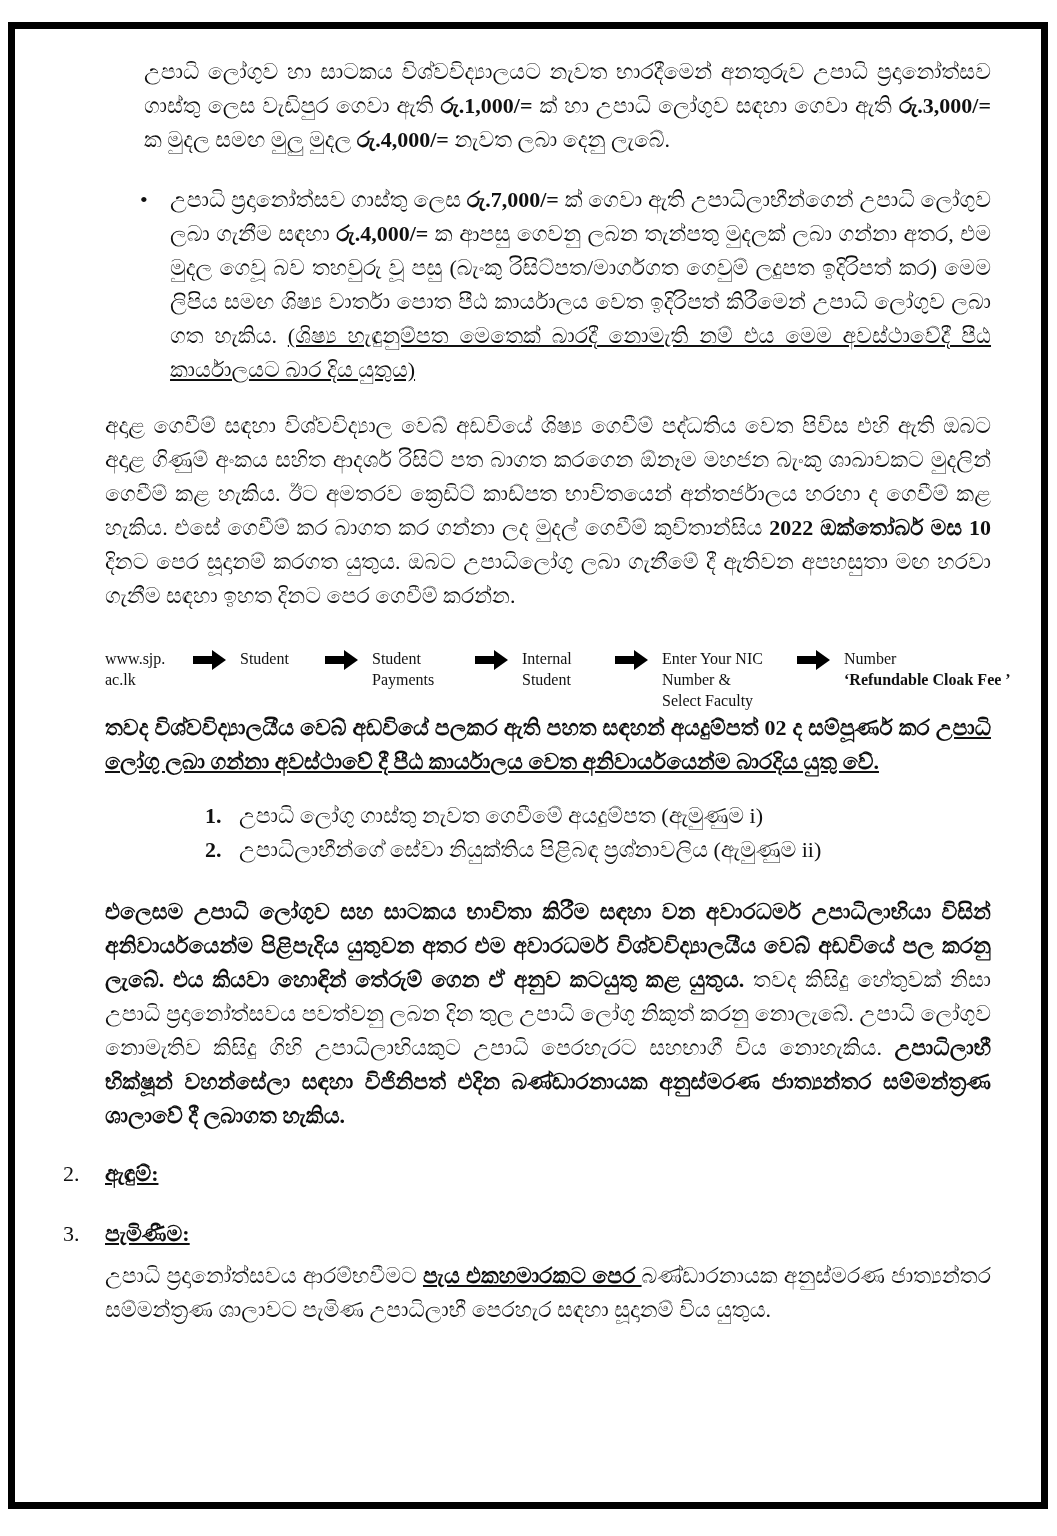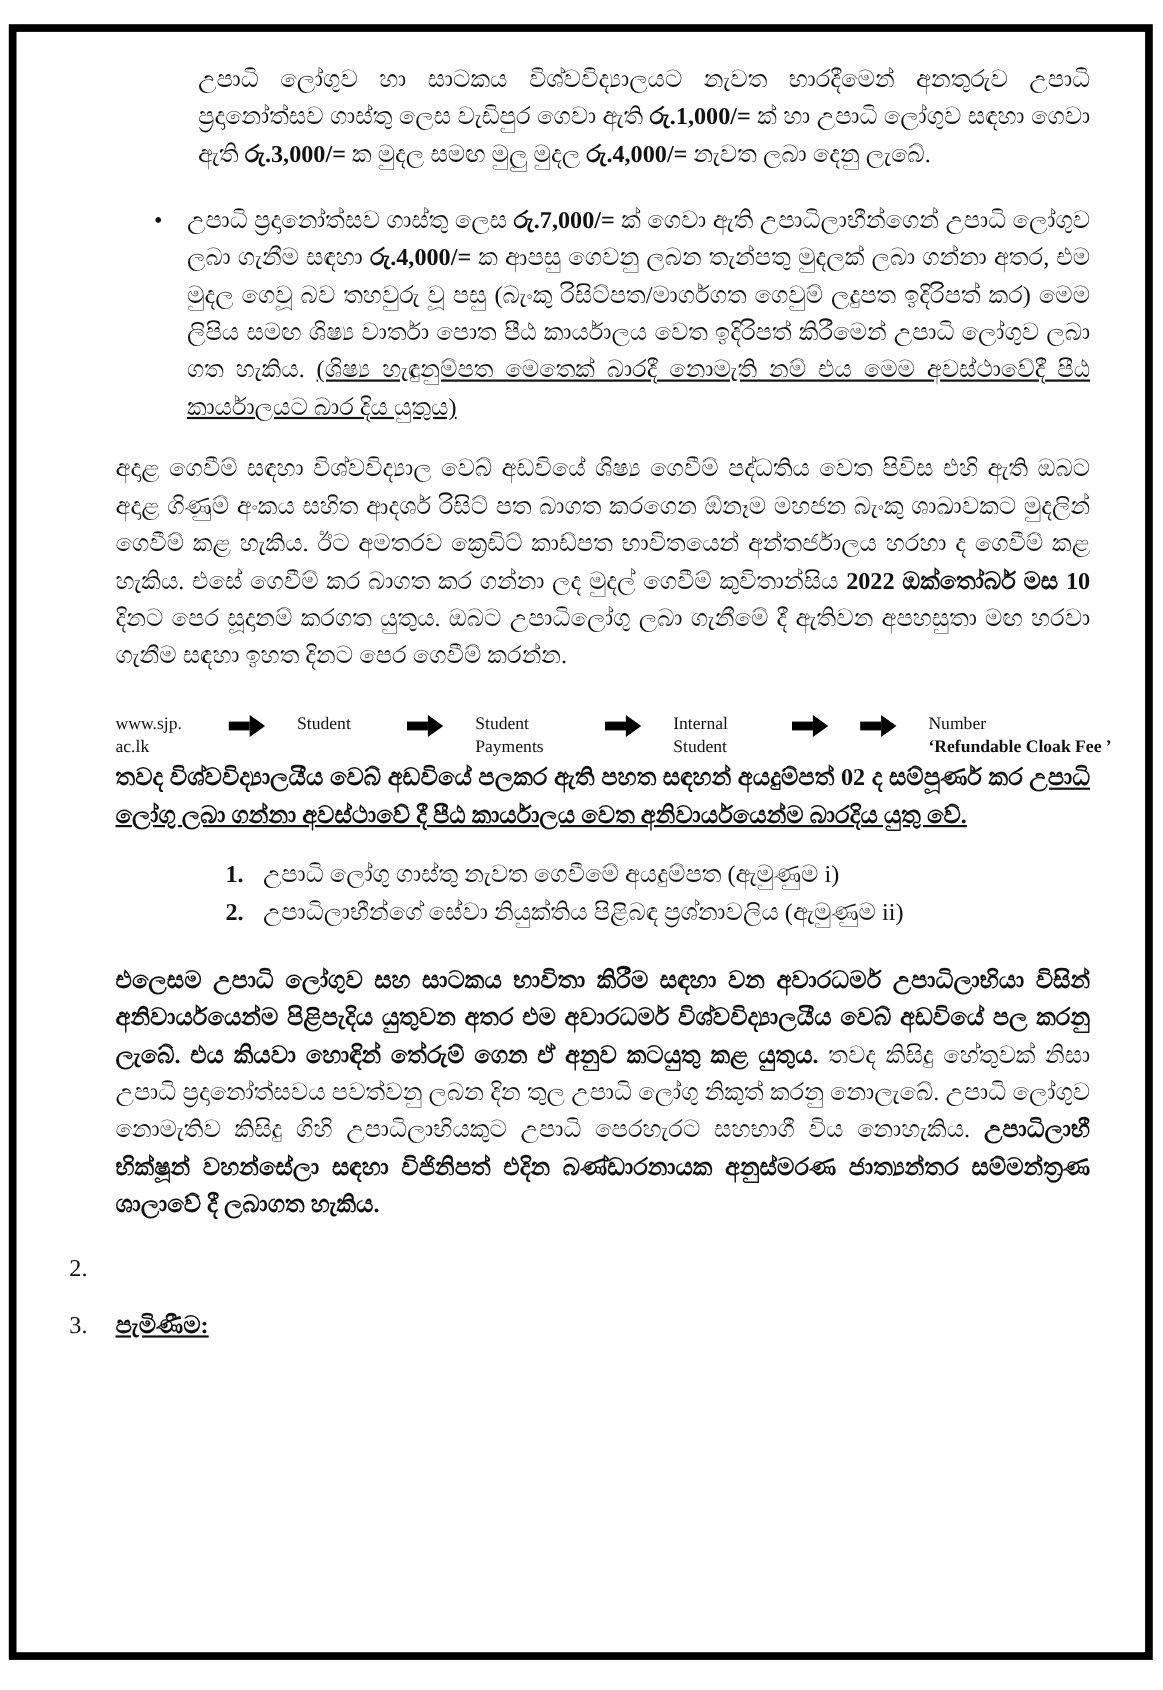--- a/index.html
+++ b/index.html
@@ -8,21 +8,21 @@
     font-family:"Liberation Serif","DejaVu Serif",serif;color:#111;
   }
   .frame{
     position:absolute;left:8px;top:22px;width:1026px;height:1473px;
     border:7px solid #000;background:#fff;box-sizing:content-box;
   }
   .content{padding:26px 50px 0 90px;}
   .para{
     font-size:22px;line-height:34px;margin:0;text-align:justify;
   }
-  .indent{margin-left:75px;}
+  .indent{margin-left:39px;}
   .b{font-weight:bold;}
   .u{text-decoration:underline;}
   .bullet-row{display:flex;margin-top:26px;}
   .bullet-dot{width:30px;flex:0 0 30px;margin-left:35px;font-size:22px;line-height:34px;}
   .bullet-text{flex:1;}
   .p-pay{margin-top:22px;}
   .p-info{margin-top:14px;}
   .flow{
     display:flex;justify-content:space-between;align-items:flex-start;
     margin-top:35px;width:935px;font-size:16px;line-height:21px;
@@ -76,20 +76,25 @@
       <div class="flow-step fs3">
         <span class="fl">Student</span>
         <span class="fl">Payments</span>
       </div>
       <span class="arrow"></span>
       <div class="flow-step fs4">
         <span class="fl">Internal</span>
         <span class="fl">Student</span>
       </div>
       <span class="arrow"></span>
+      <div class="flow-step fs5">
+        <span class="fl">Enter Your NIC</span>
+        <span class="fl">Number &amp;</span>
+        <span class="fl">Select Faculty</span>
+      </div>
       <span class="arrow"></span>
       <div class="flow-step fs6">
         <span class="fl">Number</span>
         <span class="fl b">‘Refundable Cloak Fee ’</span>
       </div>
     </div>
 
     <p class="para p-forms"><span>තවද විශ්වවිද්‍යාලයීය වෙබ් අඩවියේ පලකර ඇති පහත සඳහන් අයදුම්පත් 02 ද සම්පූර්ණ කර </span><span class="u">උපාධි ලෝගු ලබා ගන්නා අවස්ථාවේ දී පීඨ කාර්යාලය වෙත අනිවාර්යයෙන්ම බාරදිය යුතු වේ.</span></p>
 
     <div class="forms-list">
@@ -101,24 +106,26 @@
         <span class="li-num">2.</span>
         <span>උපාධිලාභීන්ගේ සේවා නියුක්තිය පිළිබඳ ප්‍රශ්නාවලිය (ඇමුණුම ii)</span>
       </div>
     </div>
 
     <p class="para p-ethics"><span class="b">එලෙසම උපාධි ලෝගුව සහ සාටකය භාවිතා කිරීම සඳහා වන අවාරධර්ම උපාධිලාභියා විසින් අනිවාර්යයෙන්ම පිළිපැදිය යුතුවන අතර එම අවාරධර්ම විශ්වවිද්‍යාලයීය වෙබ් අඩවියේ පල කරනු ලැබේ. එය කියවා හොඳින් තේරුම් ගෙන ඒ අනුව කටයුතු කළ යුතුය. </span><span>තවද කිසිදු හේතුවක් නිසා උපාධි ප්‍රදානෝත්සවය පවත්වනු ලබන දින තුල උපාධි ලෝගු නිකුත් කරනු නොලැබේ. උපාධි ලෝගුව නොමැතිව කිසිදු ගිහි උපාධිලාභියකුට උපාධි පෙරහැරට සහභාගී විය නොහැකිය. </span><span class="b">උපාධිලාභී භික්ෂූන් වහන්සේලා සඳහා විජිනිපත් එදින බණ්ඩාරනායක අනුස්මරණ ජාත්‍යන්තර සම්මන්ත්‍රණ ශාලාවේ දී ලබාගත හැකිය.</span></p>
 
     <div class="section sec2">
       <span class="sec-num">2.</span>
       <div class="sec-body">
+        <p class="sec-heading"><span class="hu">ඇඳුම්:</span></p>
       </div>
     </div>
 
     <div class="section sec3">
       <span class="sec-num">3.</span>
       <div class="sec-body">
         <p class="sec-heading"><span class="hu">පැමිණීම:</span></p>
+        <p class="para"><span>උපාධි ප්‍රදානෝත්සවය ආරම්භවීමට </span><span class="b u">පැය එකහමාරකට පෙර </span><span>බණ්ඩාරනායක අනුස්මරණ ජාත්‍යන්තර සම්මන්ත්‍රණ ශාලාවට පැමිණ උපාධිලාභී පෙරහැර සඳහා සූදානම් විය යුතුය.</span></p>
       </div>
     </div>
 
   </div>
 </div>
 
 </body></html>

